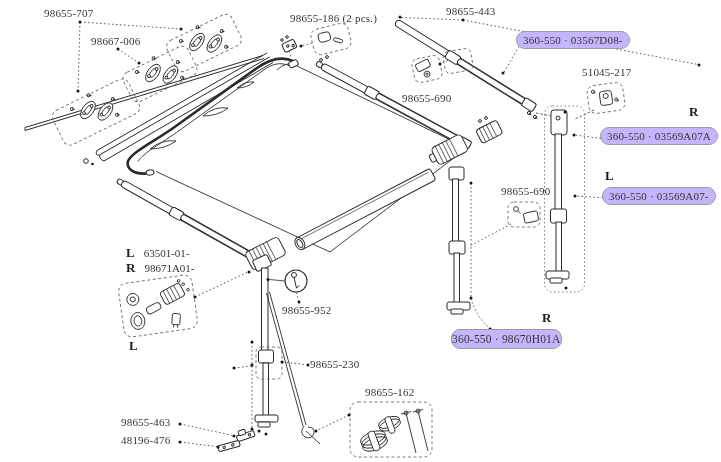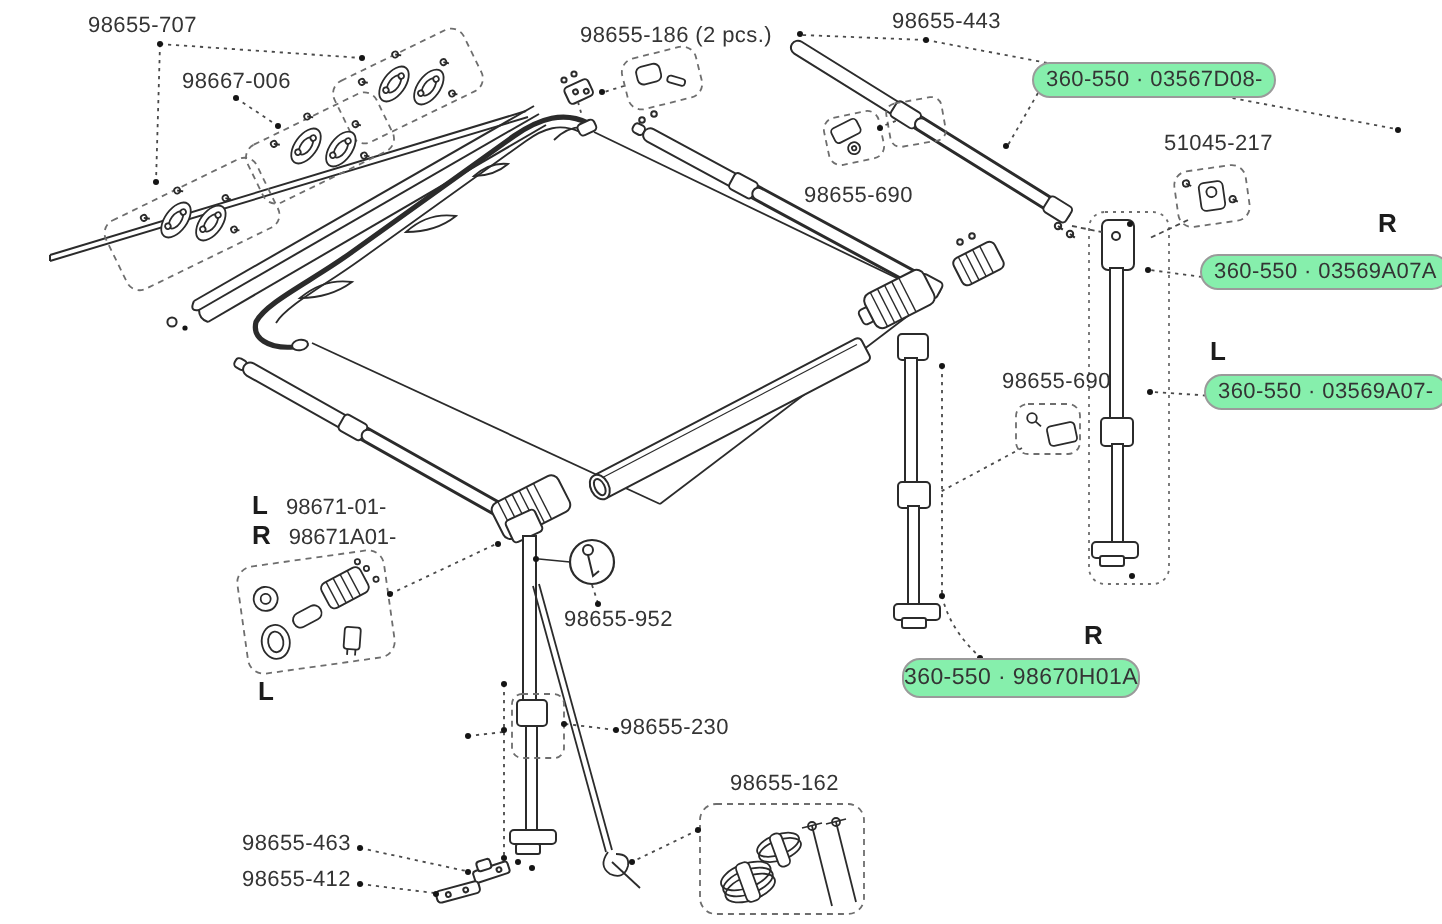--- a/index.html
+++ b/index.html
@@ -1,22 +1,22 @@
 <!DOCTYPE html>
 <html><head>
 <meta charset="utf-8">
 <style>
   html,body{margin:0;padding:0;background:#fff;}
   .stage{position:relative;width:721px;height:462px;background:#fff;overflow:hidden;
-         font-family:Liberation Sans, sans-serif;}
+         font-family:Liberation Serif, serif;}
   .stage svg{position:absolute;left:0;top:0;}
   .lbl{position:absolute;font-size:11px;color:#343434;white-space:nowrap;letter-spacing:.2px;}
   .side{position:absolute;font-size:13px;font-weight:bold;color:#1c1c1c;white-space:nowrap;}
   .boxlbl{position:absolute;font-size:11px;color:#343434;white-space:nowrap;
-          border:1.3px solid #9a9a9a;border-radius:9px;padding:2px 6px;background:#86efac;letter-spacing:.2px;}
+          border:1.3px solid #9a9a9a;border-radius:9px;padding:2px 6px;background:#c4b5fd;letter-spacing:.2px;}
   .pl-row{position:absolute;font-size:11px;color:#343434;white-space:nowrap;}
   .pl-row b{font-size:13px;color:#1c1c1c;margin-right:9px;}
   .big{font-size:11.5px;padding:3px 0;}
 </style>
 </head>
 <body>
 
 <div class="stage">
 
 <svg width="721" height="462" viewBox="0 0 721 462">
@@ -387,24 +387,24 @@
   <div class="lbl" style="left:91px;top:35px">98667-006</div>
   <div class="lbl" style="left:290px;top:12px">98655-186 (2 pcs.)</div>
   <div class="lbl" style="left:446px;top:5px">98655-443</div>
   <div class="lbl" style="left:582px;top:66px">51045-217</div>
   <div class="lbl" style="left:402px;top:92px">98655-690</div>
   <div class="lbl" style="left:501px;top:185px">98655-690</div>
   <div class="lbl" style="left:282px;top:304px">98655-952</div>
   <div class="lbl" style="left:310px;top:358px">98655-230</div>
   <div class="lbl" style="left:365px;top:386px">98655-162</div>
   <div class="lbl" style="left:121px;top:416px">98655-463</div>
-  <div class="lbl" style="left:121px;top:434px">98655-412</div>
+  <div class="lbl" style="left:121px;top:434px">48196-476</div>
 
   <div class="pl-row" style="left:126px;top:245px">
-    <b>L</b><span>98671-01-</span>
+    <b>L</b><span>63501-01-</span>
   </div>
   <div class="pl-row" style="left:126px;top:260px">
     <b>R</b><span>98671A01-</span>
   </div>
 
   <div class="boxlbl" style="left:516px;top:31px">360-550 · 03567D08-</div>
   <div class="boxlbl" style="left:600px;top:127px">360-550 · 03569A07A</div>
   <div class="boxlbl" style="left:602px;top:187px">360-550 · 03569A07-</div>
   <div class="boxlbl big" style="left:451px;top:329px">360-550 · 98670H01A</div>
 

